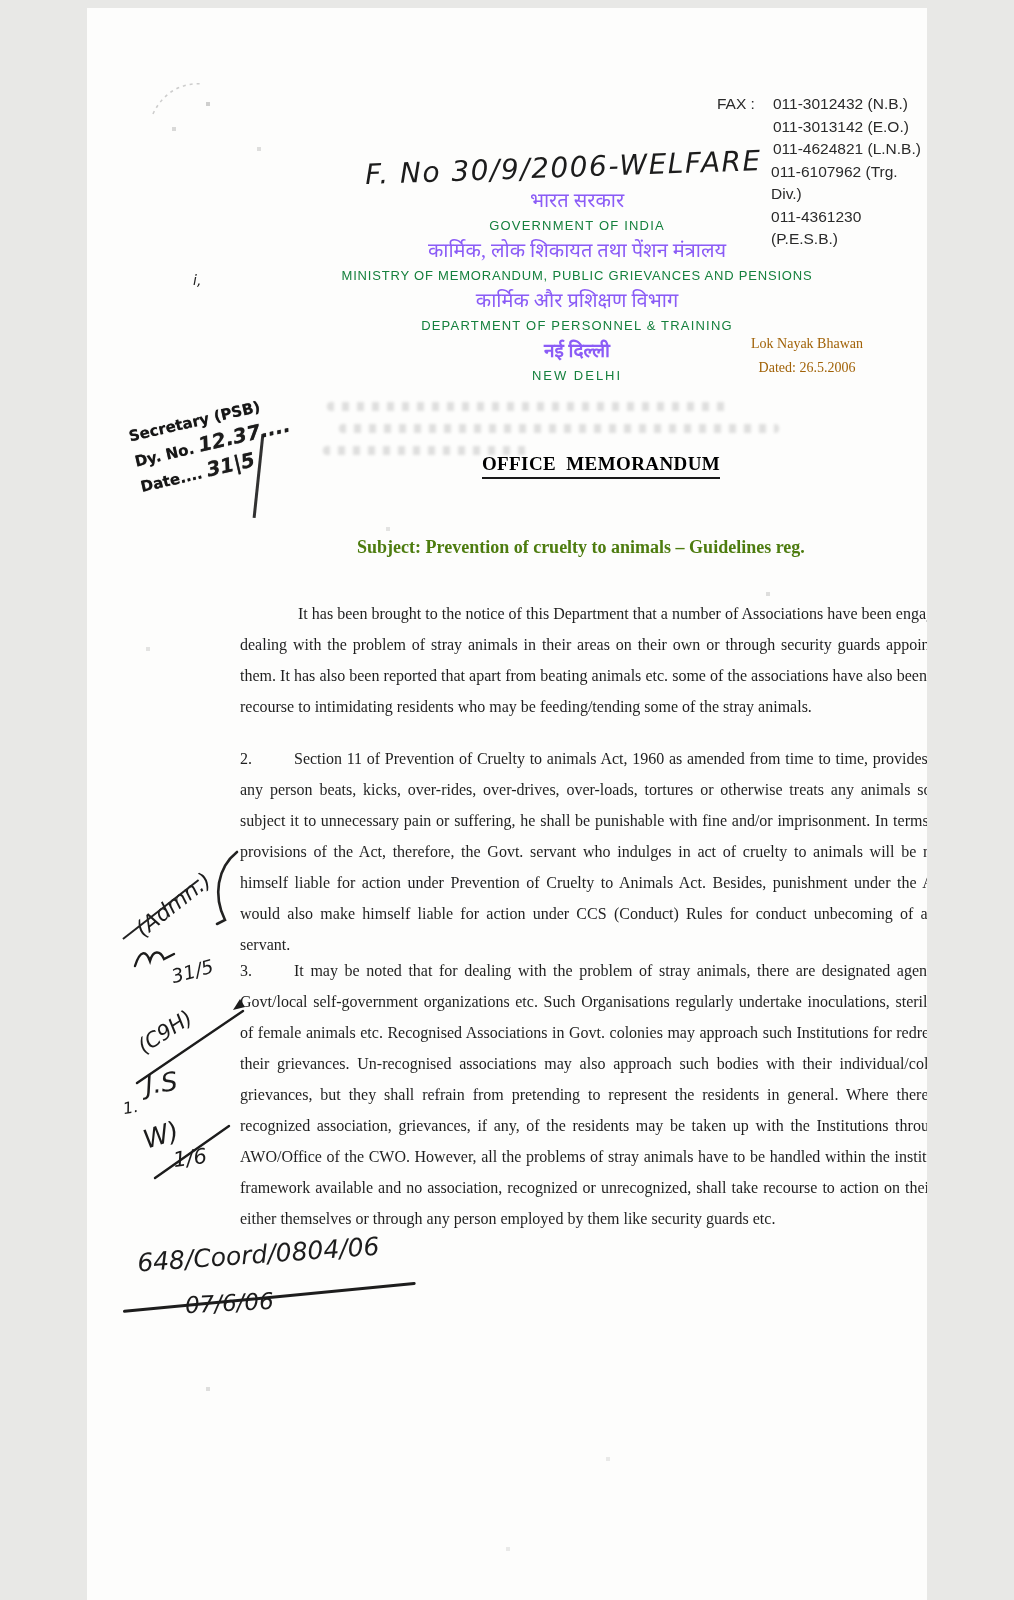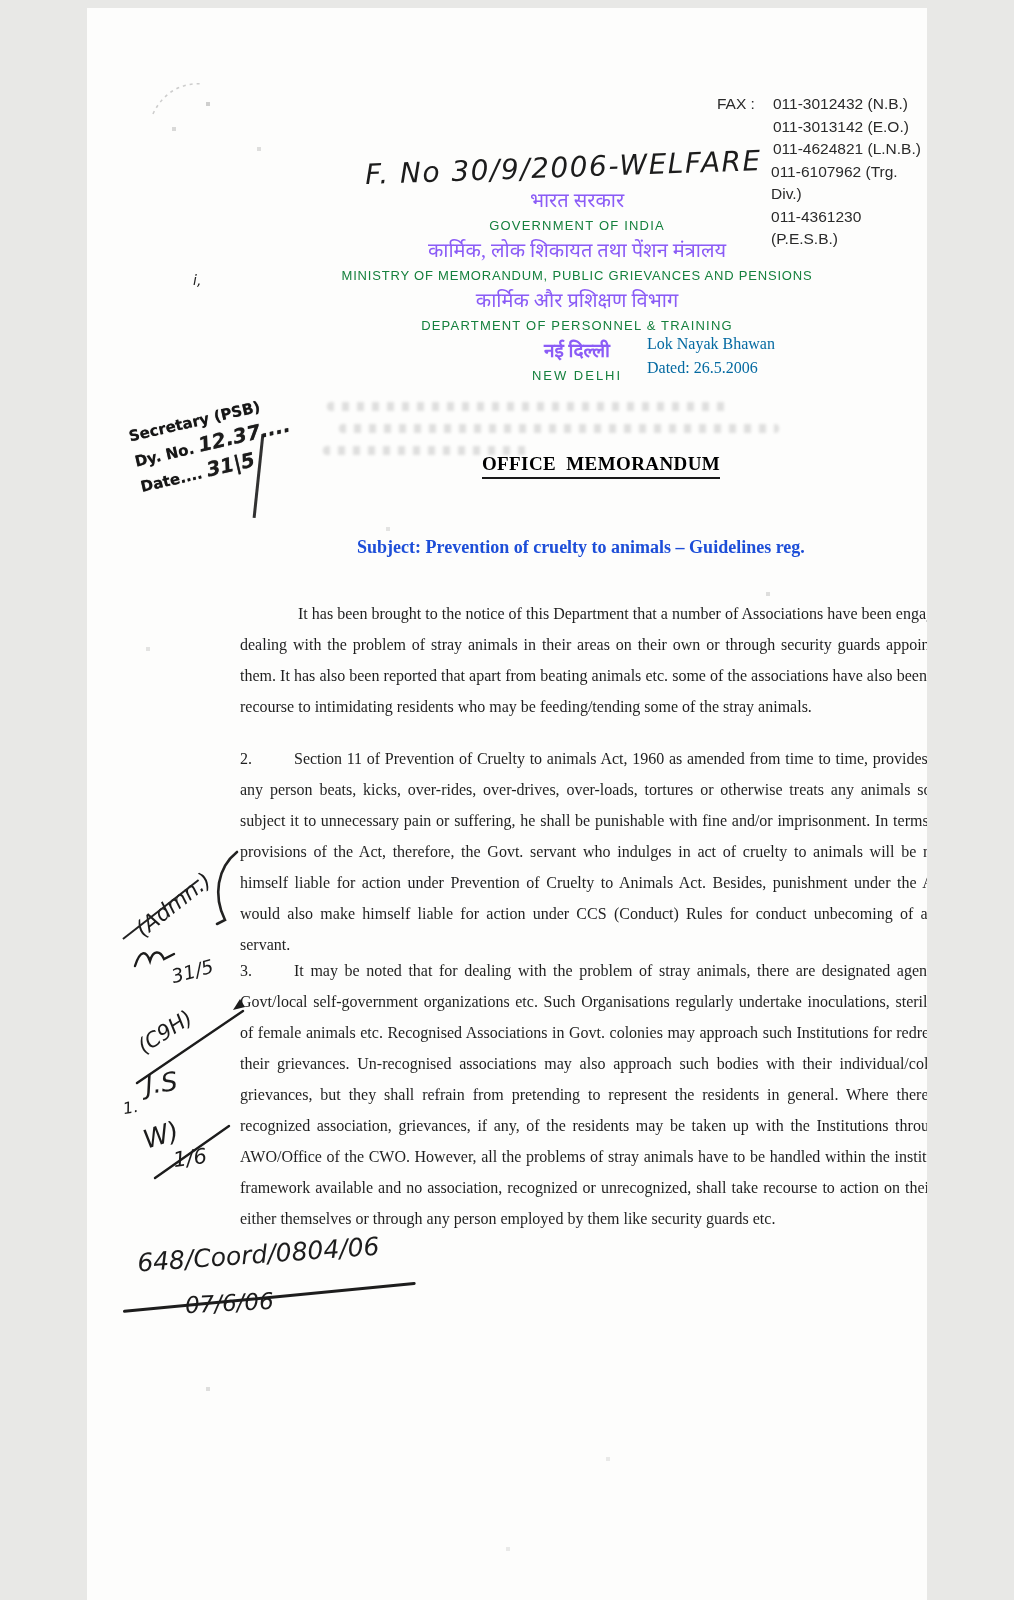--- a/index.html
+++ b/index.html
@@ -23,40 +23,40 @@
   .fileno { left:278px; top:143px; font-size:28px; letter-spacing:1.5px;
             transform:rotate(-2deg); }
   
   .header { left:0; top:180px; width:980px; text-align:center; }
   .header div { line-height:25px; }
   .h-hi   { font-size:20px; color:#8b5cf6; }
   .h-en   { font-family:"Liberation Sans", sans-serif; font-size:13px;
             letter-spacing:1.2px; color:#15803d; }
   .h-en-wide { letter-spacing:0.8px; }
   
-  .addr { left:560px; top:324px; width:320px; text-align:left;
-          font-size:16px; line-height:23.5px; color:#0369a1; }
+  .addr { left:560px; top:324px; width:320px; text-align:center;
+          font-size:14px; line-height:23.5px; color:#a16207; }
   
   .stamp { left:46px; top:398px; transform:rotate(-13deg);
            font-family:"DejaVu Sans", sans-serif; font-weight:bold;
            font-size:15px; color:#161616; line-height:24px;
            text-shadow:0 0 0.7px rgba(0,0,0,.65); }
   .stamp .hwv { font-size:20px; font-weight:bold; }
   .stamp-stroke { left:170px; top:426px; width:2.5px; height:84px;
                   background:#1b1b1b; transform:rotate(6deg); opacity:.9; }
   
   .ghost { height:9px; border-radius:4px; opacity:.16; filter:blur(1.5px);
            background:repeating-linear-gradient(90deg,#444 0 7px,transparent 7px 15px); }
   
   .title-wrap { left:0; top:445px; width:1028px; text-align:center; }
   .title { display:inline-block; font-size:19px; font-weight:bold;
            letter-spacing:.4px; word-spacing:5px; color:#000000;
            border-bottom:2.5px solid #1a1a1a; padding-bottom:2px; }
   
-  .subject { left:270px; top:529px; font-size:18px; font-weight:bold; color:#1d4ed8; }
+  .subject { left:270px; top:529px; font-size:18px; font-weight:bold; color:#4d7c0f; }
   
   .para { left:153px; width:731px; font-size:16px; line-height:31px;
           text-align:justify; color:#1f1f1f; }
   .p1 { top:590px; text-indent:58px; }
   .p2 { top:735px; }
   .p3 { top:947px; }
   .pnum { margin-right:42px; }
   
   .admn   { left:42px; top:884px; font-size:22px; transform:rotate(-38deg); }
   .admn-line { left:36px; top:930px; width:96px; height:2.2px; background:#222;

